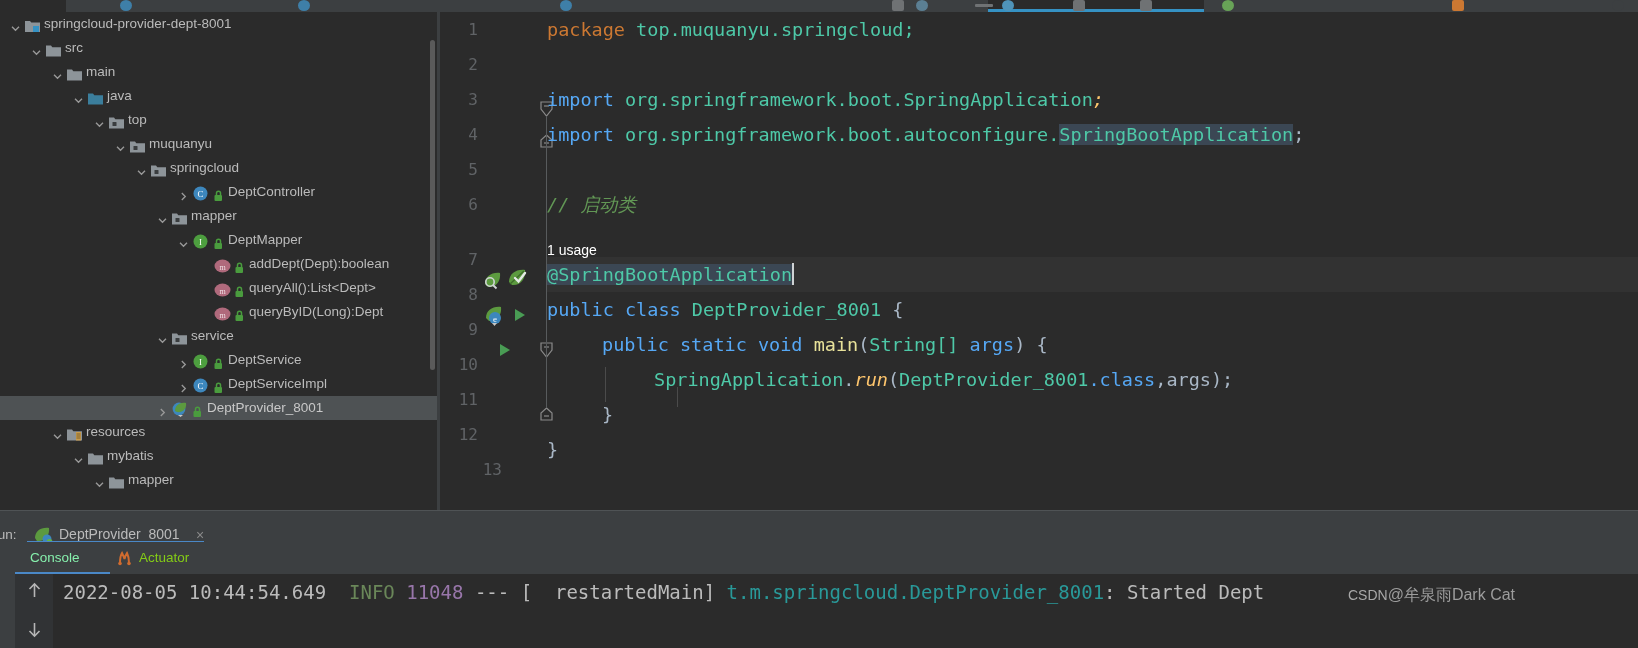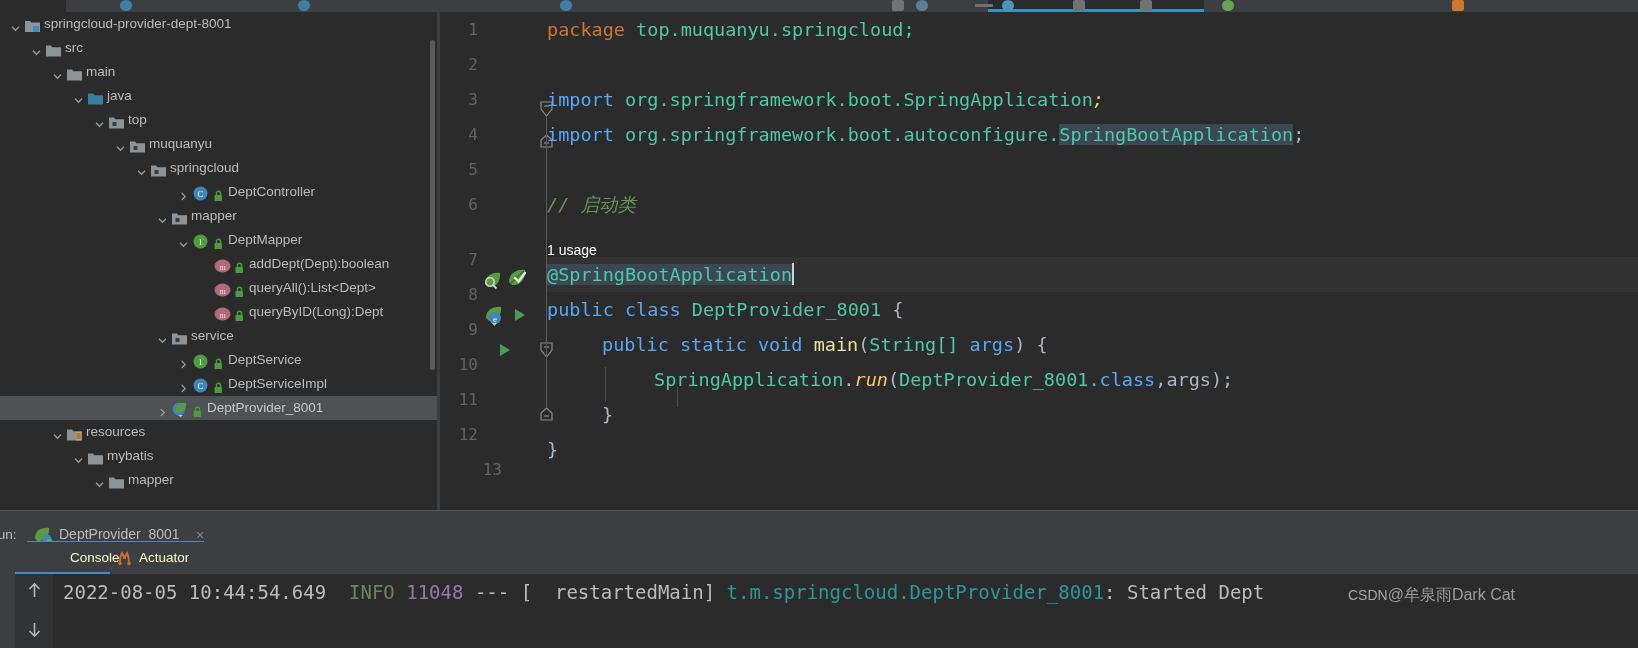--- a/index.html
+++ b/index.html
@@ -49,21 +49,21 @@
 
   
   .runpanel{position:absolute;left:0;top:510px;width:1638px;height:138px;background:#3c3f41;}
   .runhdr{position:absolute;left:0;top:0;width:1638px;height:32px;background:#3c3f41;border-top:1px solid #4f5355;}
   .runlabel{position:absolute;left:-12px;top:16px;font-size:13.5px;color:#bbbbbb;}
   .runtab{position:absolute;left:27px;top:2px;height:29px;background:#3c3f41;}
   .runtab-u{position:absolute;left:27px;top:30px;width:177px;height:2px;background:#4a88c7;}
   .runtab-txt{position:absolute;left:59px;top:15px;font-size:14px;color:#bbbbbb;}
   .runtab-close{position:absolute;left:196px;top:16px;font-size:14px;color:#8a8a8a;}
   .subtabs{position:absolute;left:15px;top:32px;width:1623px;height:32px;background:#3c3f41;}
-  .stab{position:absolute;top:8px;font-size:13.5px;color:#fef9c3;}
+  .stab{position:absolute;top:8px;font-size:13.5px;color:#84cc16;}
   .stab-u{position:absolute;top:30px;height:2px;background:#4a88c7;}
   .console{position:absolute;left:15px;top:64px;width:1623px;height:74px;background:#2b2b2b;}
   .console-gutter{position:absolute;left:0;top:0;width:38px;height:74px;background:#313335;}
   .ctext{position:absolute;left:48px;top:7px;white-space:pre;font-family:"DejaVu Sans Mono",monospace;font-size:19px;}
   .cgray{color:#bbbbbb;}
   .cgreen{color:#6a8759;}
   .cmag{color:#9876aa;}
   .cteal{color:#299999;}
   .leftstrip{position:absolute;left:0;top:510px;width:15px;height:138px;background:#3c3f41;}
   .watermark{position:absolute;left:1348px;top:585px;font-size:16px;color:#9d9d9d;white-space:nowrap;}
@@ -434,21 +434,21 @@
         <path d="M2 12 C2 5 8 1 16 2 C17 9 12 16 4 15 Z" fill="#5c9a3f"></path>
         <circle cx="14" cy="13" r="4.5" fill="#3d87bd"></circle>
         <circle cx="16.5" cy="16" r="3" fill="#62b543"></circle>
       </svg>
       <span class="runtab-txt">DeptProvider_8001</span>
       <span class="runtab-close">×</span>
       <div class="runtab-u"></div>
     </div>
 
     <div class="subtabs">
-      <span class="stab" style="left:15px;color:#fef9c3;margin-left:40px;">Console</span>
+      <span class="stab" style="left:15px;color:#86efac;">Console</span>
       <div class="stab-u" style="left:0px;width:95px;"></div>
       <svg style="position:absolute;left:101px;top:8px;" width="17" height="17" viewBox="0 0 17 17">
         <path d="M4 13 C4 6 6 3 6 3 C6 3 8 7 8.5 9 C9 6 11 3 11 3 C11 3 13 7 13 13" fill="none" stroke="#cf6b2f" stroke-width="2" stroke-linecap="round"></path>
         <circle cx="4" cy="13.5" r="1.8" fill="#cf6b2f"></circle>
         <circle cx="13" cy="13.5" r="1.8" fill="#cf6b2f"></circle>
       </svg>
       <span class="stab" style="left:124px;">Actuator</span>
     </div>
 
     <div class="console">

